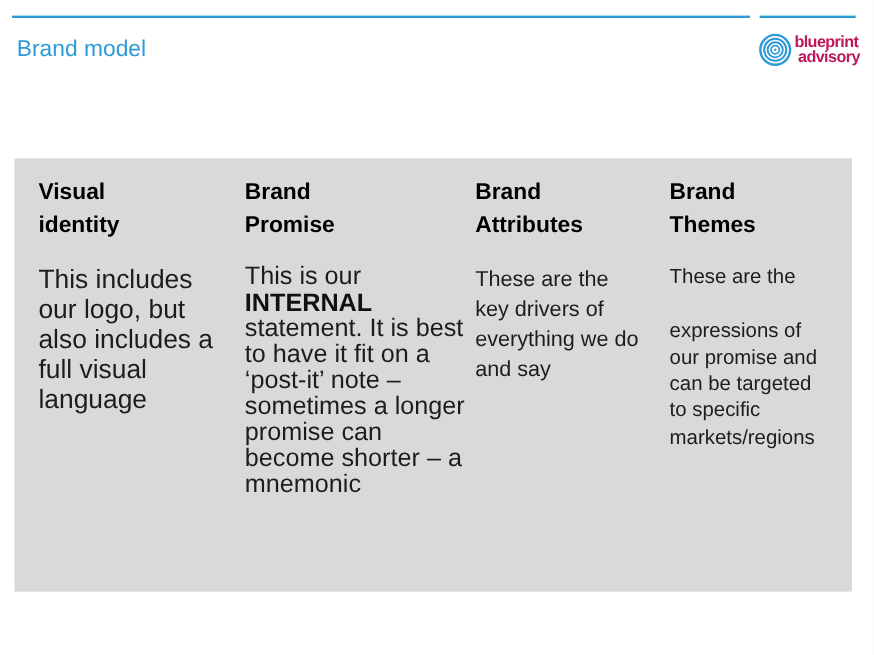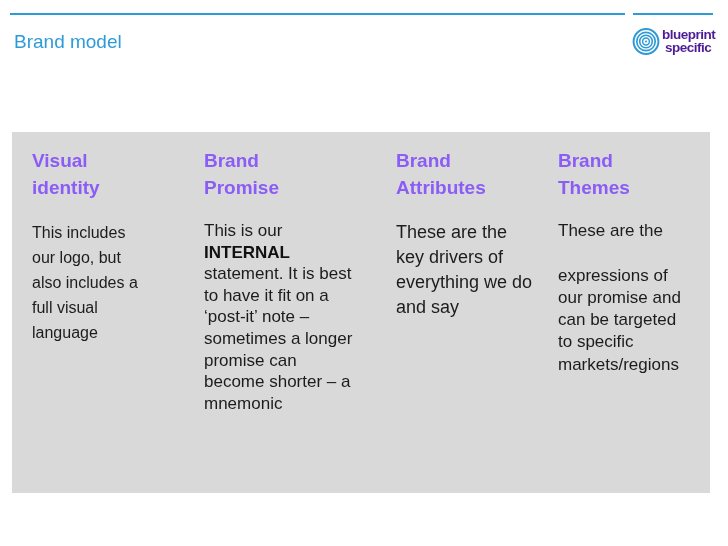--- a/index.html
+++ b/index.html
@@ -31,56 +31,56 @@
     left: 632px;
     top: 27px;
     width: 85px;
     height: 30px;
   }
   .logo-icon { position: absolute; left: 0; top: 0; }
   .logo-text {
     position: absolute;
     left: 30px;
     top: 1px;
-    color: #4c1d95;
+    color: #be185d;
     font-weight: bold;
     font-size: 13.5px;
     line-height: 13px;
     letter-spacing: -0.5px;
     white-space: nowrap;
   }
   .logo-text .l2 { display: block; padding-left: 3px; }
   .panel {
     position: absolute;
     left: 12px;
     top: 132px;
     width: 698px;
     height: 361px;
     background: #D9D9D9;
   }
   .col { position: absolute; top: 147px; }
   .col-header {
     font-size: 19px;
     font-weight: bold;
-    color: #8b5cf6;
+    color: #000000;
     line-height: 27px;
     white-space: pre-line;
   }
   .col-body {
     margin-top: 19px;
     color: #1c1c1c;
     white-space: pre-line;
   }
   .col-body b { font-weight: bold; color: #111111; text-align: center; }
   .col-0 { left: 32px;  width: 160px; }
   .col-1 { left: 204px; width: 185px; }
   .col-2 { left: 396px; width: 160px; }
   .col-3 { left: 558px; width: 150px; }
-  .col-0 .col-body { font-size: 16px; line-height: 25px; }
-  .col-1 .col-body { font-size: 17px; line-height: 21.6px; }
+  .col-0 .col-body { font-size: 22px; line-height: 25px; }
+  .col-1 .col-body { font-size: 21px; line-height: 21.6px; }
   .col-2 .col-body { font-size: 18px; line-height: 25px; }
   .col-3 .col-body { font-size: 17px; line-height: 22.3px; }
 </style>
 </head>
 <body>
 
 <div class="slide">
 
   <div class="topline seg1"></div>
   <div class="topline seg2"></div>
@@ -94,21 +94,21 @@
           <circle cx="14" cy="14.5" r="12.4" stroke-width="2"></circle>
           <circle cx="14" cy="14.5" r="9.2" stroke-width="1.7"></circle>
           <circle cx="14" cy="14.5" r="6.3" stroke-width="1.6"></circle>
           <circle cx="14" cy="14.5" r="3.4" stroke-width="1.5"></circle>
           <circle cx="14" cy="14.5" r="1" fill="#2E9BD6" stroke="none"></circle>
         </g>
       </svg>
     </span>
     <span class="logo-text">
       <span class="l1">blueprint</span>
-      <span class="l2">specific</span>
+      <span class="l2">advisory</span>
     </span>
   </div>
 
   <div class="panel"></div>
 
   <div class="col col-0">
     <div class="col-header">Visual
 identity</div>
     <div class="col-body"><span>This includes
 our logo, but

